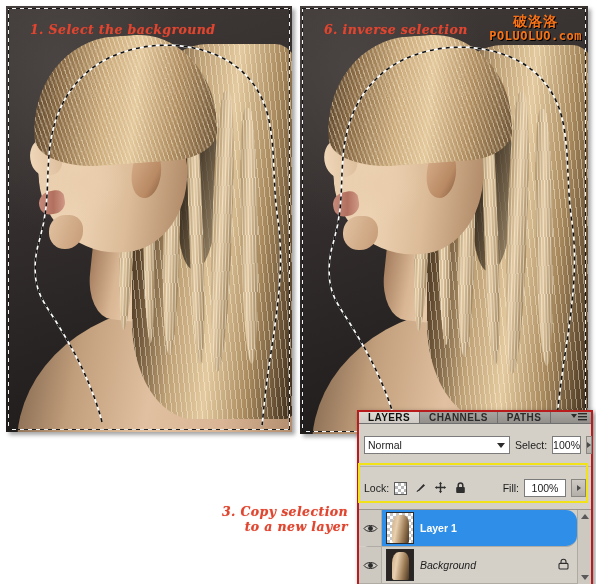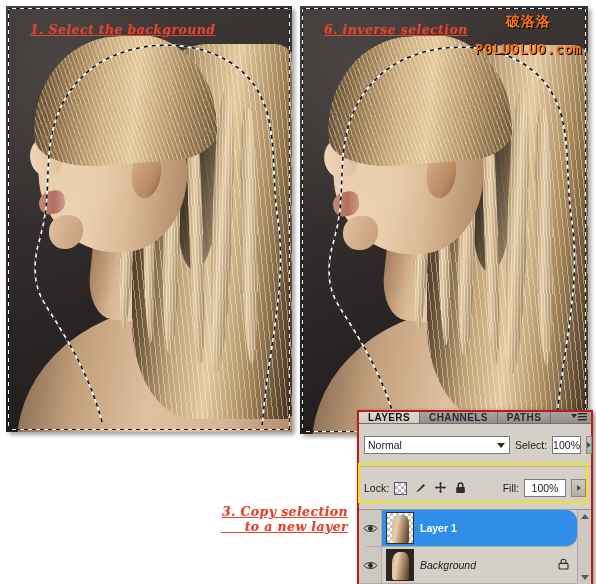--- a/index.html
+++ b/index.html
@@ -112,30 +112,30 @@
     background-position:0 0,0 100%,0 0,100% 0;
     background-repeat:no-repeat;}
   
   .ants-silhouette{position:absolute;inset:0;pointer-events:none;}
   .ants-silhouette svg{position:absolute;inset:0;width:100%;height:100%;}
 
   
   .annot{position:absolute;color:#e0452f;
     font-family:"DejaVu Serif",serif;font-style:italic;font-weight:bold;
     font-size:12.5px;letter-spacing:.4px;line-height:15px;
-    text-shadow:0 0 1px rgba(224,69,47,.5);white-space:pre;text-decoration:underline;}
+    text-shadow:0 0 1px rgba(224,69,47,.5);white-space:pre;}
   .annot-3{text-align:right;margin-top:42px;}
 
   
   .watermark{position:absolute;right:6px;top:8px;text-align:center;
     color:#f97316;line-height:1;}
   .wm-cn{font-family:"DejaVu Sans",sans-serif;font-weight:bold;font-size:14px;
     letter-spacing:1px;text-shadow:1px 1px 0 #000;}
-  .wm-en{font-family:"DejaVu Sans Mono",monospace;font-weight:bold;font-size:14px;
-    letter-spacing:.5px;margin-top:14px;text-shadow:1px 1px 0 #000;}
+  .wm-en{font-family:"DejaVu Sans Mono",monospace;font-weight:bold;font-size:12px;
+    letter-spacing:.5px;margin-top:2px;text-shadow:1px 1px 0 #000;}
 
   
   .ps-panel{position:absolute;left:357px;top:410px;width:232px;height:175px;
     background:#d4d0c8;border:2px solid #b91c1c;
     box-shadow:2px 2px 5px rgba(0,0,0,.45);
     font-size:10.5px;color:#1b1b1b;
     display:flex;flex-direction:column;}
 
   .tabbar{height:19px;display:flex;align-items:stretch;
     background:linear-gradient(#a9a5a0,#8f8b86);

